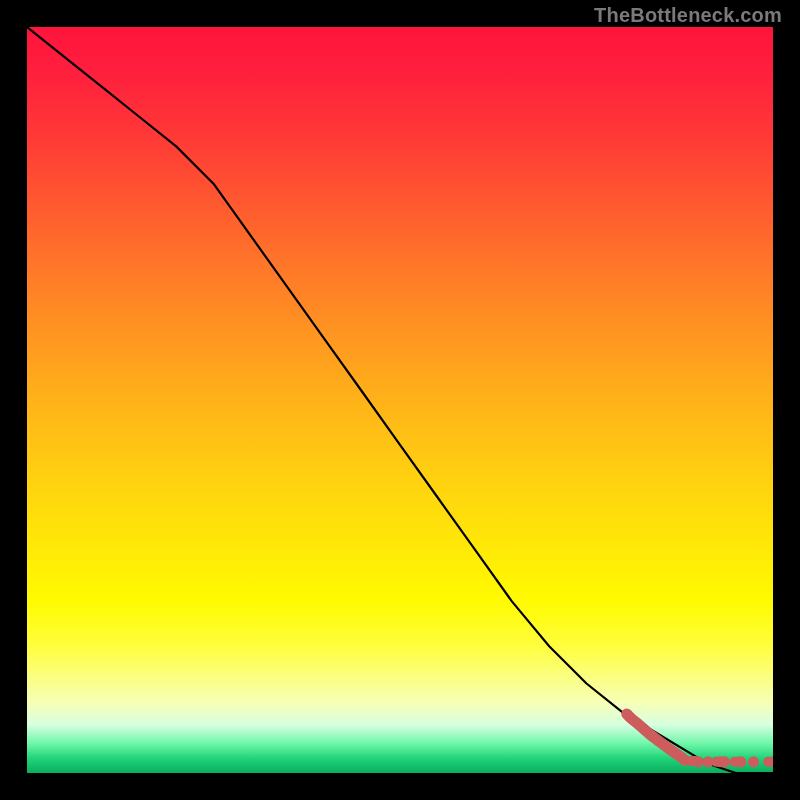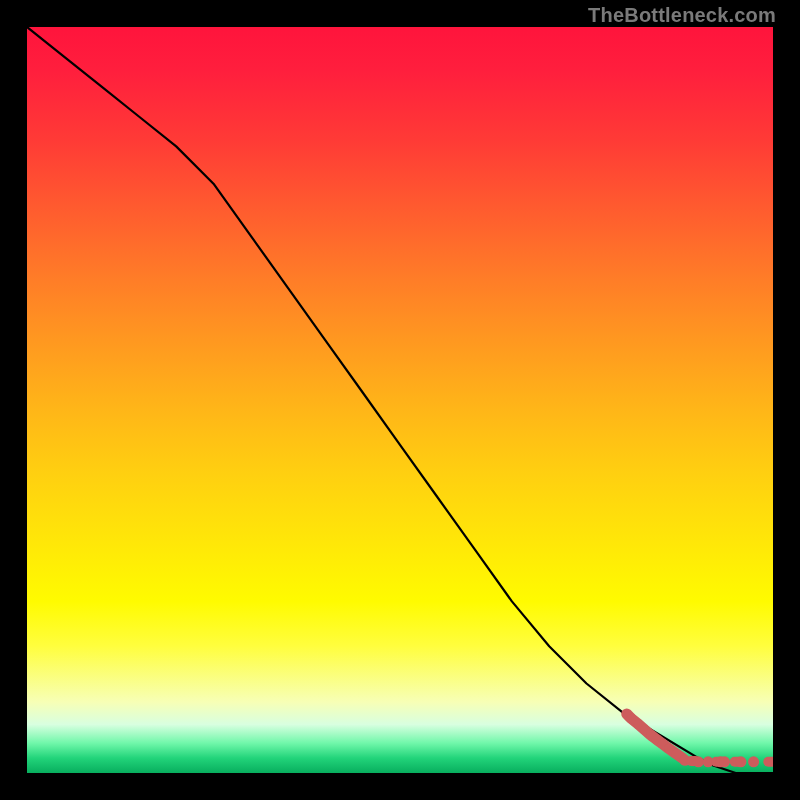--- a/index.html
+++ b/index.html
@@ -49,21 +49,21 @@
       #08ae5e 100%
     );
   }
   svg.overlay {
     position: absolute;
     inset: 0;
   }
   .watermark {
     position: absolute;
     top: 4px;
-    right: 24px;
+    right: 18px;
     font-family: Arial, Helvetica, sans-serif;
     font-size: 20px;
     font-weight: 600;
     color: #7a7a7a;
     letter-spacing: 0.2px;
   }
 </style>
 </head>
 <body>
 

